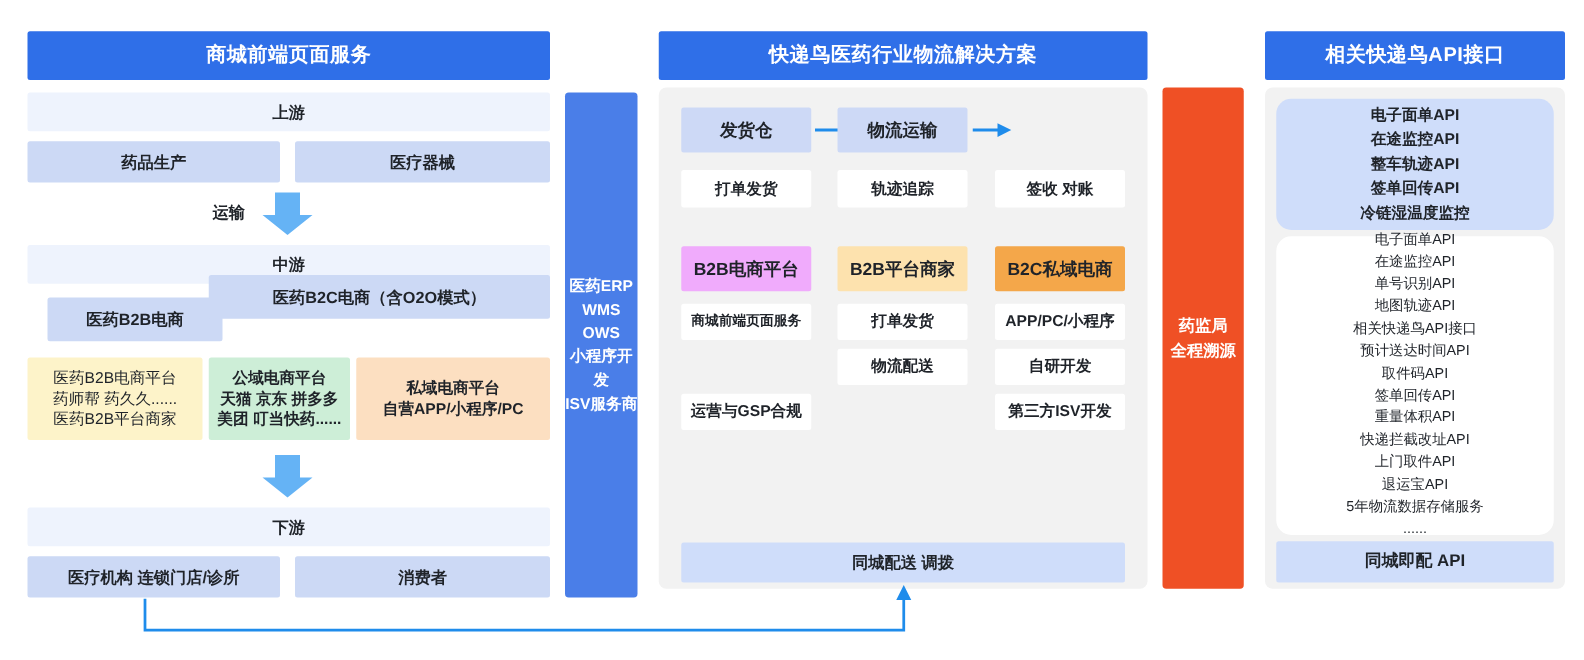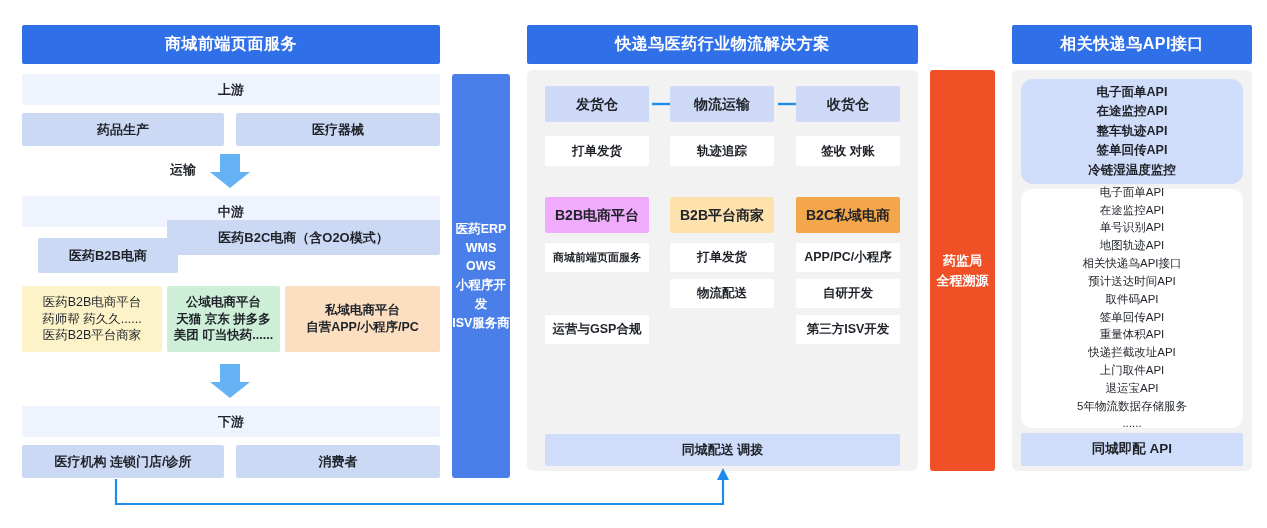--- a/index.html
+++ b/index.html
@@ -163,21 +163,20 @@
   <div class="box band-mid2" style="left:545px; top:86px; width:104px; height:36px; font-size:14px;">发货仓</div>
   <svg class="arrow-right" style="left:652px; top:97px;" width="32" height="14" viewBox="0 0 32 14">
     <line x1="0" y1="7" x2="22" y2="7" stroke="#1f8ceb" stroke-width="2.4"></line>
     <polygon points="20,1.5 31,7 20,12.5" fill="#1f8ceb"></polygon>
   </svg>
   <div class="box band-mid2" style="left:670px; top:86px; width:104px; height:36px; font-size:14px;">物流运输</div>
   <svg class="arrow-right" style="left:778px; top:97px;" width="32" height="14" viewBox="0 0 32 14">
     <line x1="0" y1="7" x2="22" y2="7" stroke="#1f8ceb" stroke-width="2.4"></line>
     <polygon points="20,1.5 31,7 20,12.5" fill="#1f8ceb"></polygon>
   </svg>
-  <div class="box band-mid2" style="left:796px; top:86px; width:104px; height:36px; font-size:14px;">收货仓</div>
 
   <div class="box box-white" style="left:545px; top:136px; width:104px; height:30px; font-size:12.5px;">打单发货</div>
   <div class="box box-white" style="left:670px; top:136px; width:104px; height:30px; font-size:12.5px;">轨迹追踪</div>
   <div class="box box-white" style="left:796px; top:136px; width:104px; height:30px; font-size:12.5px;">签收 对账</div>
 
   <div class="box box-gold" style="left:545px; top:197px; width:104px; height:36px; font-size:14px;">B2B电商平台</div>
   <div class="box box-white" style="left:545px; top:243px; width:104px; height:29px; font-size:11px;">商城前端页面服务</div>
   <div class="box box-white" style="left:545px; top:315px; width:104px; height:29px; font-size:12.5px;">运营与GSP合规</div>
 
   <div class="box box-lightgold" style="left:670px; top:197px; width:104px; height:36px; font-size:14px;">B2B平台商家</div>

